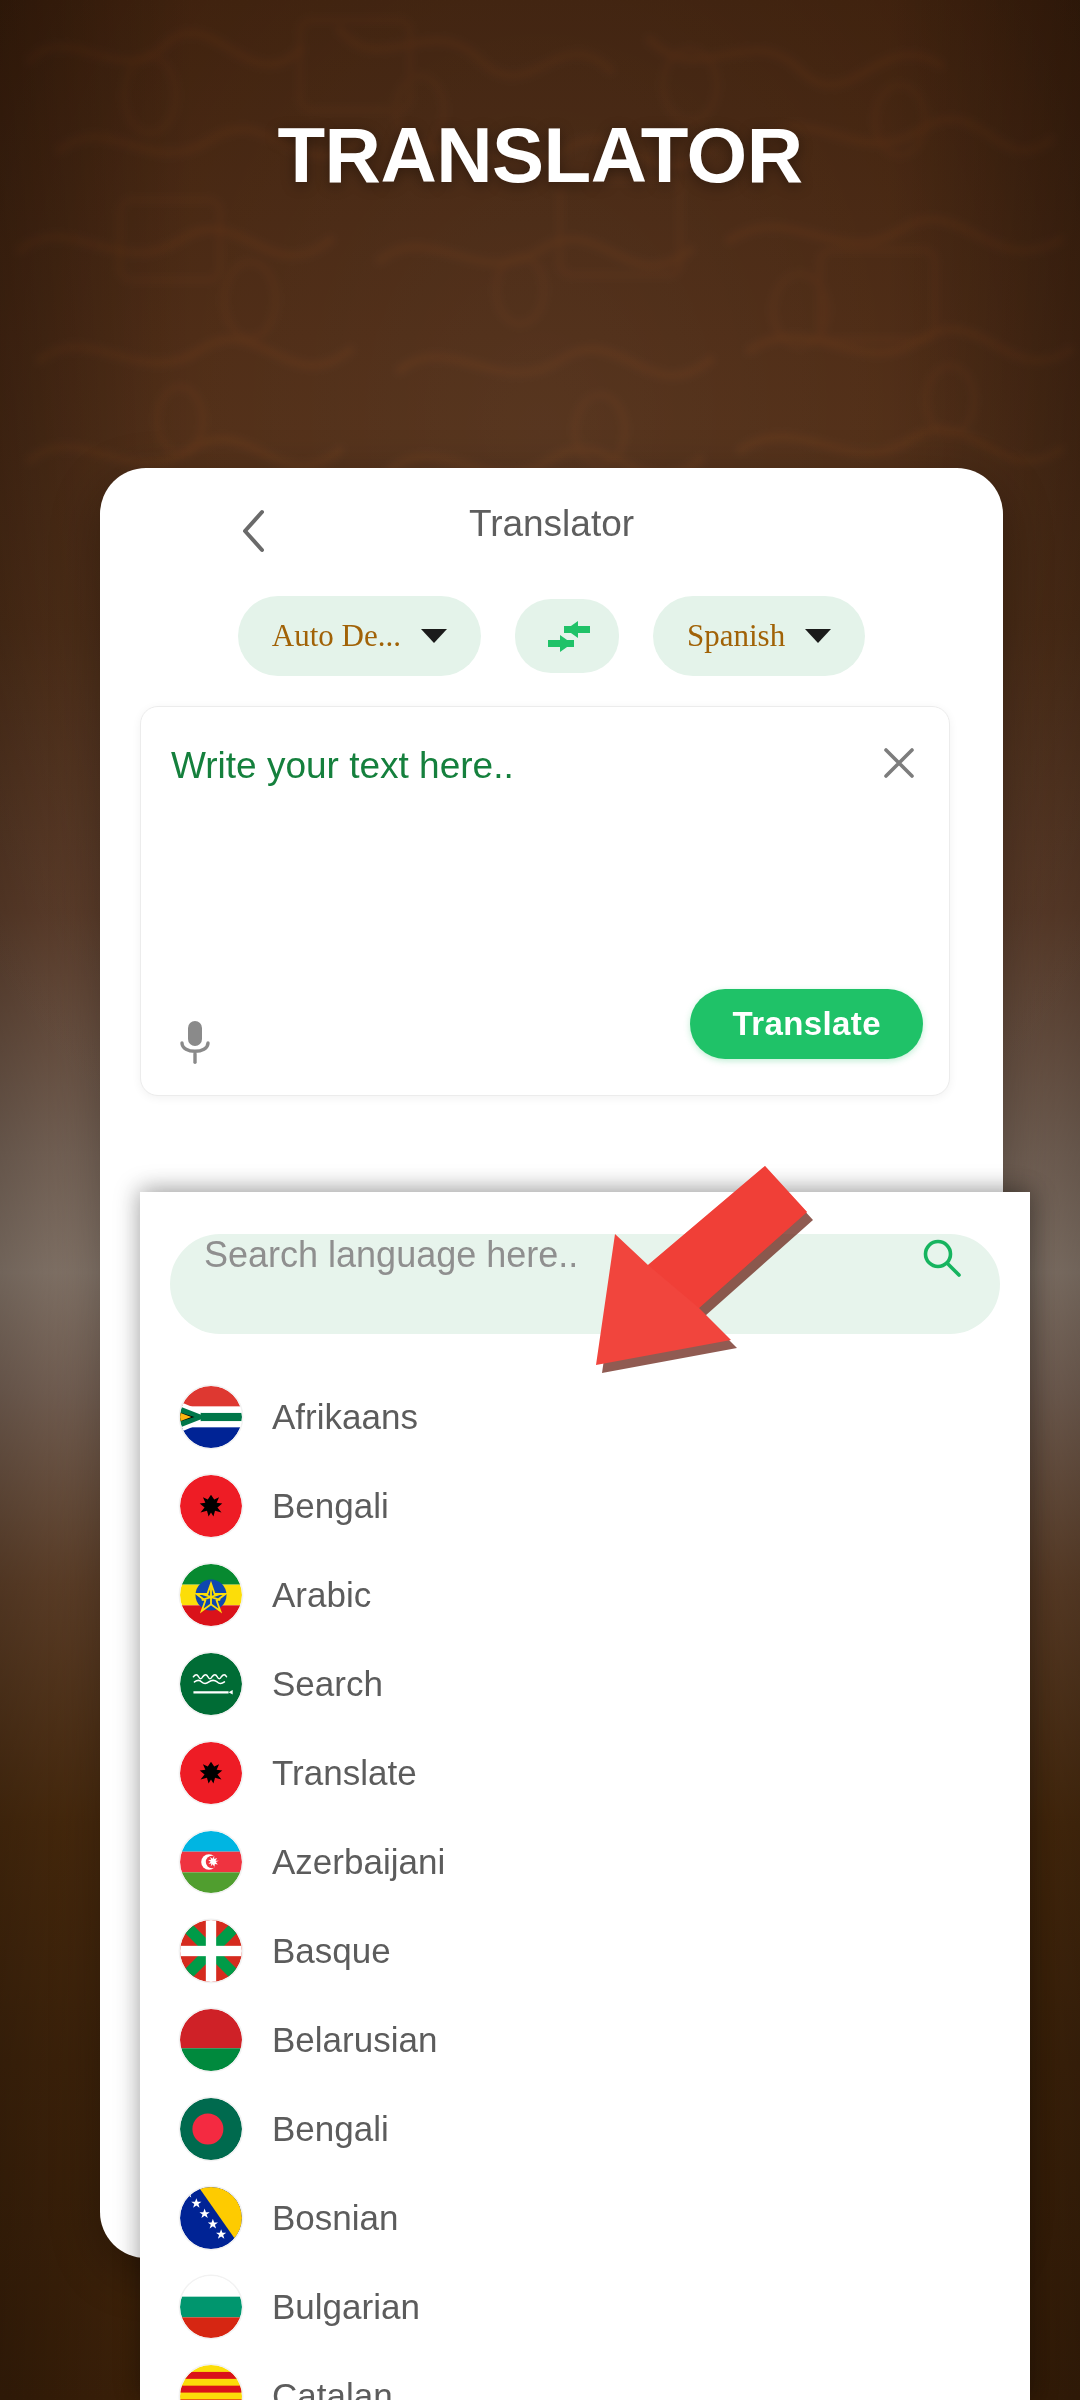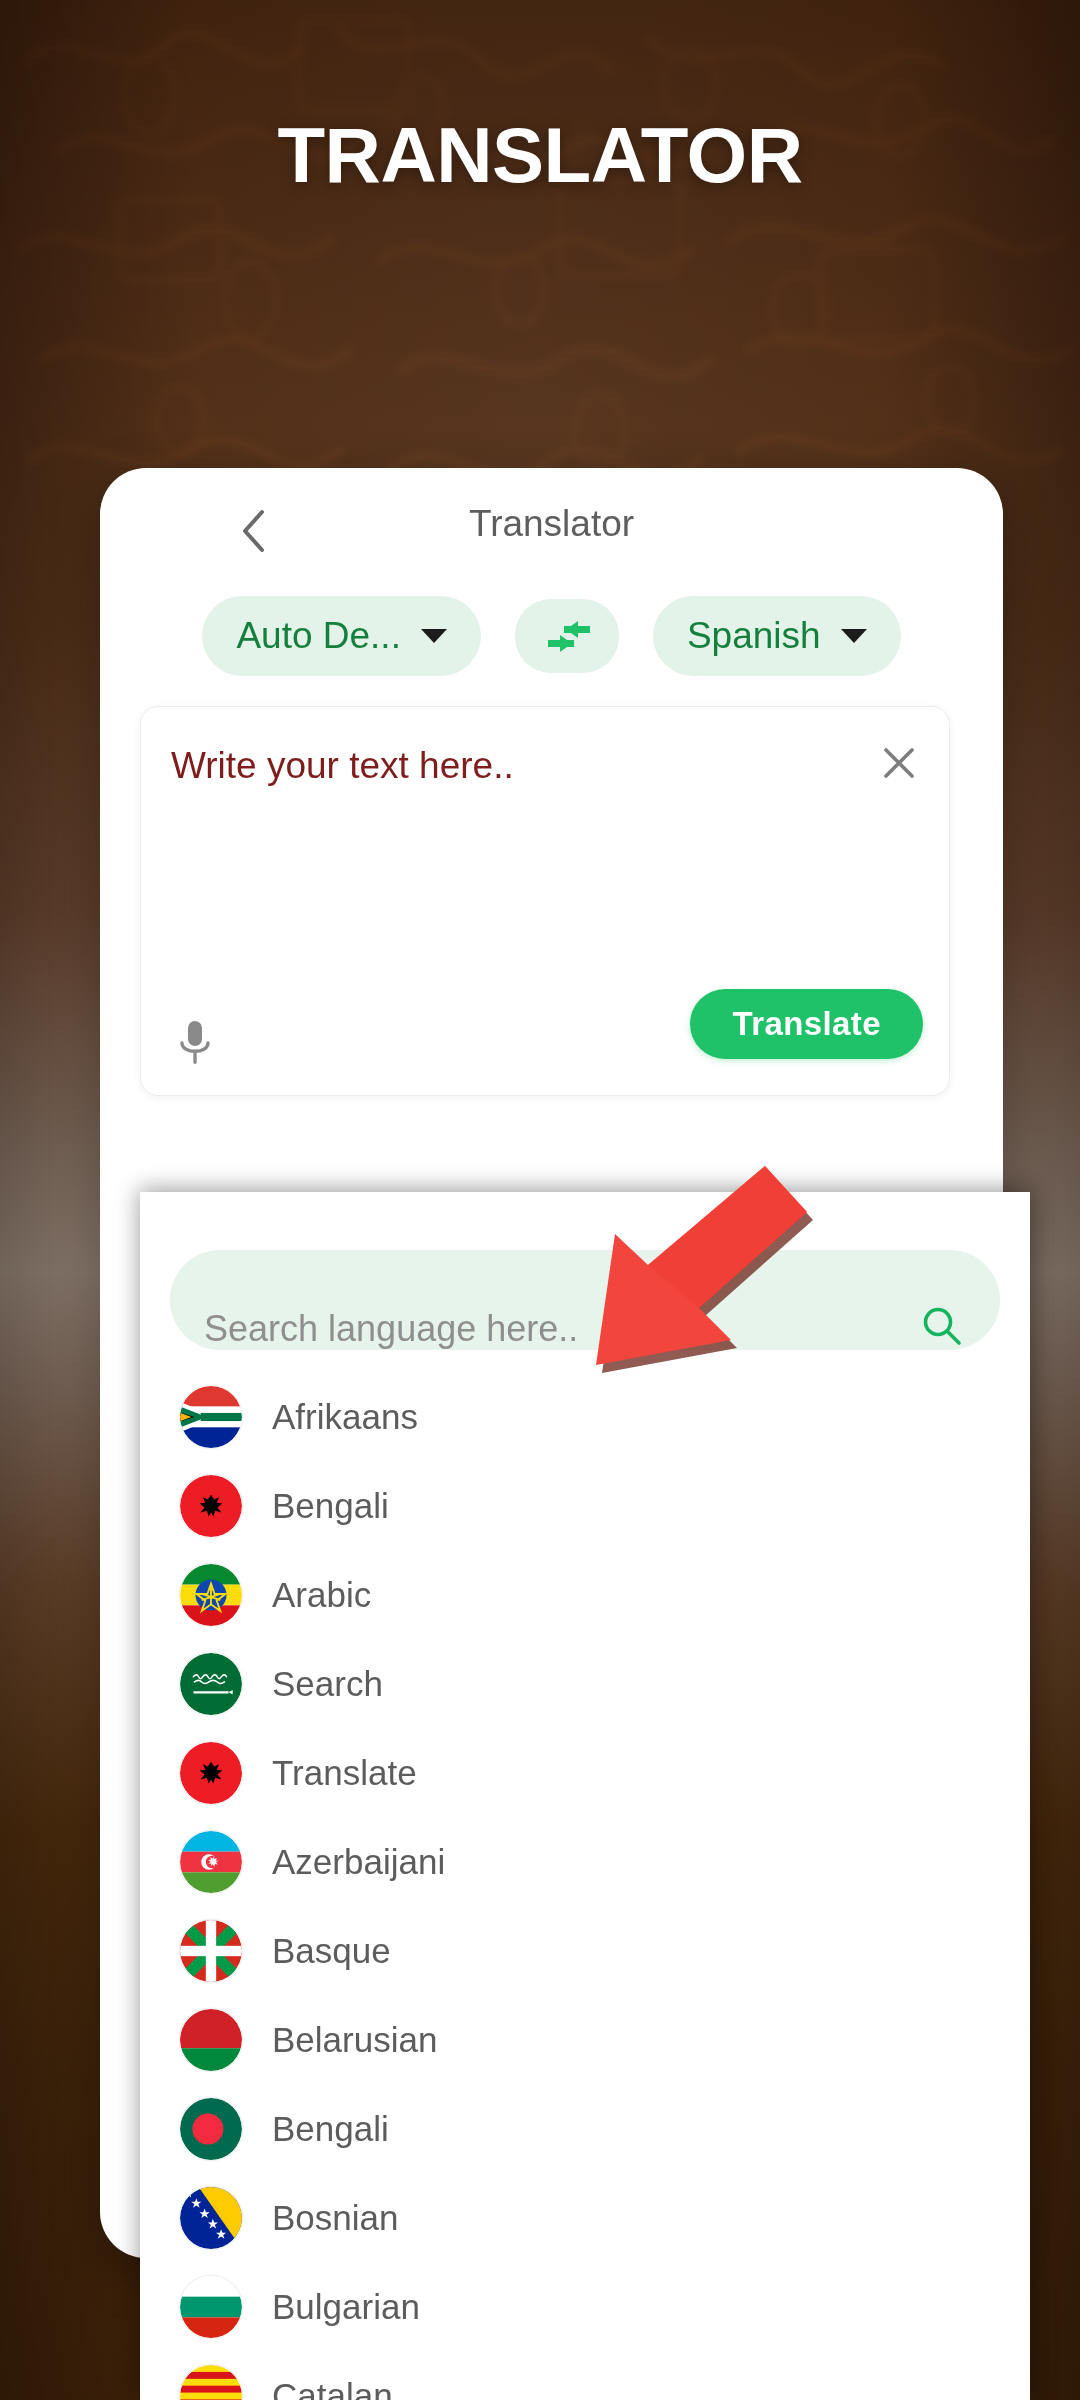--- a/index.html
+++ b/index.html
@@ -123,24 +123,25 @@
     height: 80px;
     display: flex;
     align-items: center;
     justify-content: center;
     gap: 20px;
     padding: 0 34px;
     cursor: pointer;
     min-width: 200px;
   }
   .lang-pill .pill-label {
-    color: #15803d;
-    font-size: 37px;
+    color: #a16207;
+    font-size: 31px;
     font-weight: normal;
     white-space: nowrap;
+    font-family: Liberation Serif, serif;
   }
   .caret {
     width: 0; height: 0;
     border-left: 13px solid transparent;
     border-right: 13px solid transparent;
     border-top: 14px solid #1b1b1b;
   }
   #swap-button {
     background: #e4f3ea;
     border-radius: 36px;
@@ -163,21 +164,21 @@
     background: #fff;
     border: 1.5px solid #ececec;
     border-radius: 18px;
     box-shadow: 0 2px 10px rgba(0,0,0,.055);
   }
   #input-placeholder {
     position: absolute;
     left: 30px;
     top: 38px;
     font-size: 37px;
-    color: #7f1d1d;
+    color: #15803d;
   }
   #clear-icon {
     position: absolute;
     right: 28px;
     top: 34px;
     width: 44px; height: 44px;
     display: flex; align-items: center; justify-content: center;
     cursor: pointer;
   }
   #mic-icon {
@@ -217,27 +218,27 @@
     height: 1208px;
     background: #ffffff;
     z-index: 20;
     box-shadow: -4px -4px 22px rgba(0,0,0,.22), 6px 0 22px rgba(0,0,0,.22);
     overflow: hidden;
   }
 
   #search-bar {
     position: absolute;
     left: 30px;
-    top: 58px;
+    top: 42px;
     width: 830px;
     height: 100px;
     background: #e7f4ec;
     border-radius: 50px;
     display: flex;
-    align-items: flex-end;
+    align-items: flex-start;
     padding: 0 34px;
     cursor: text;
   }
   #search-placeholder {
     flex: 1;
     font-size: 36px;
     color: #8f8f8f;
   }
   #search-icon {
     width: 48px; height: 48px;

